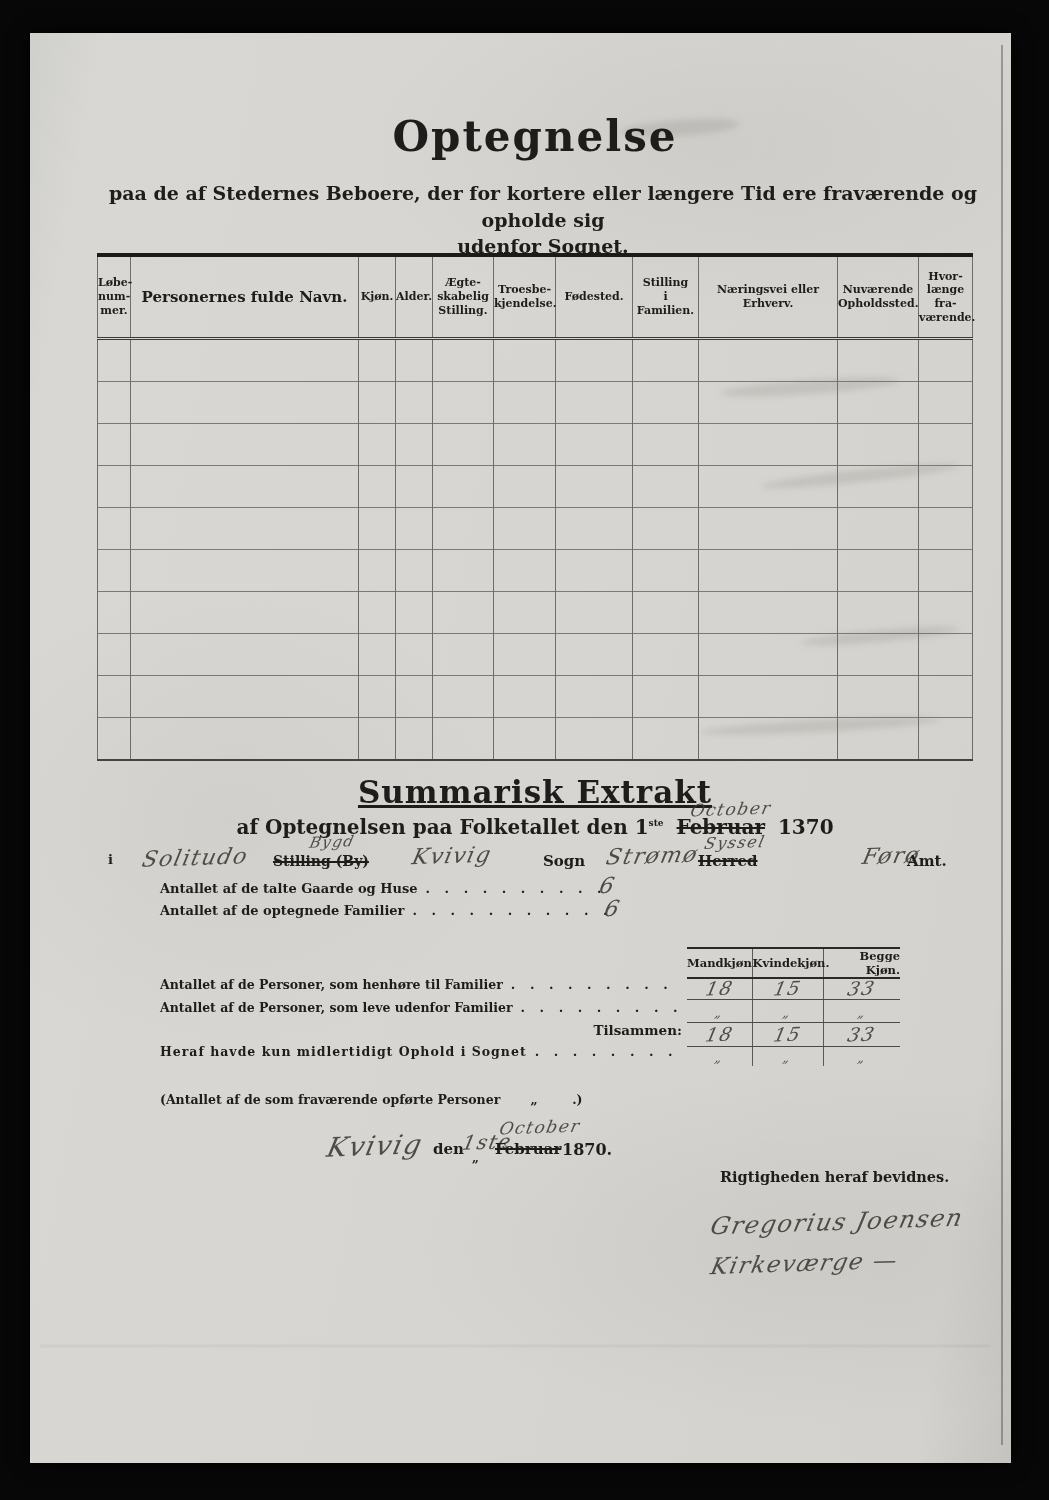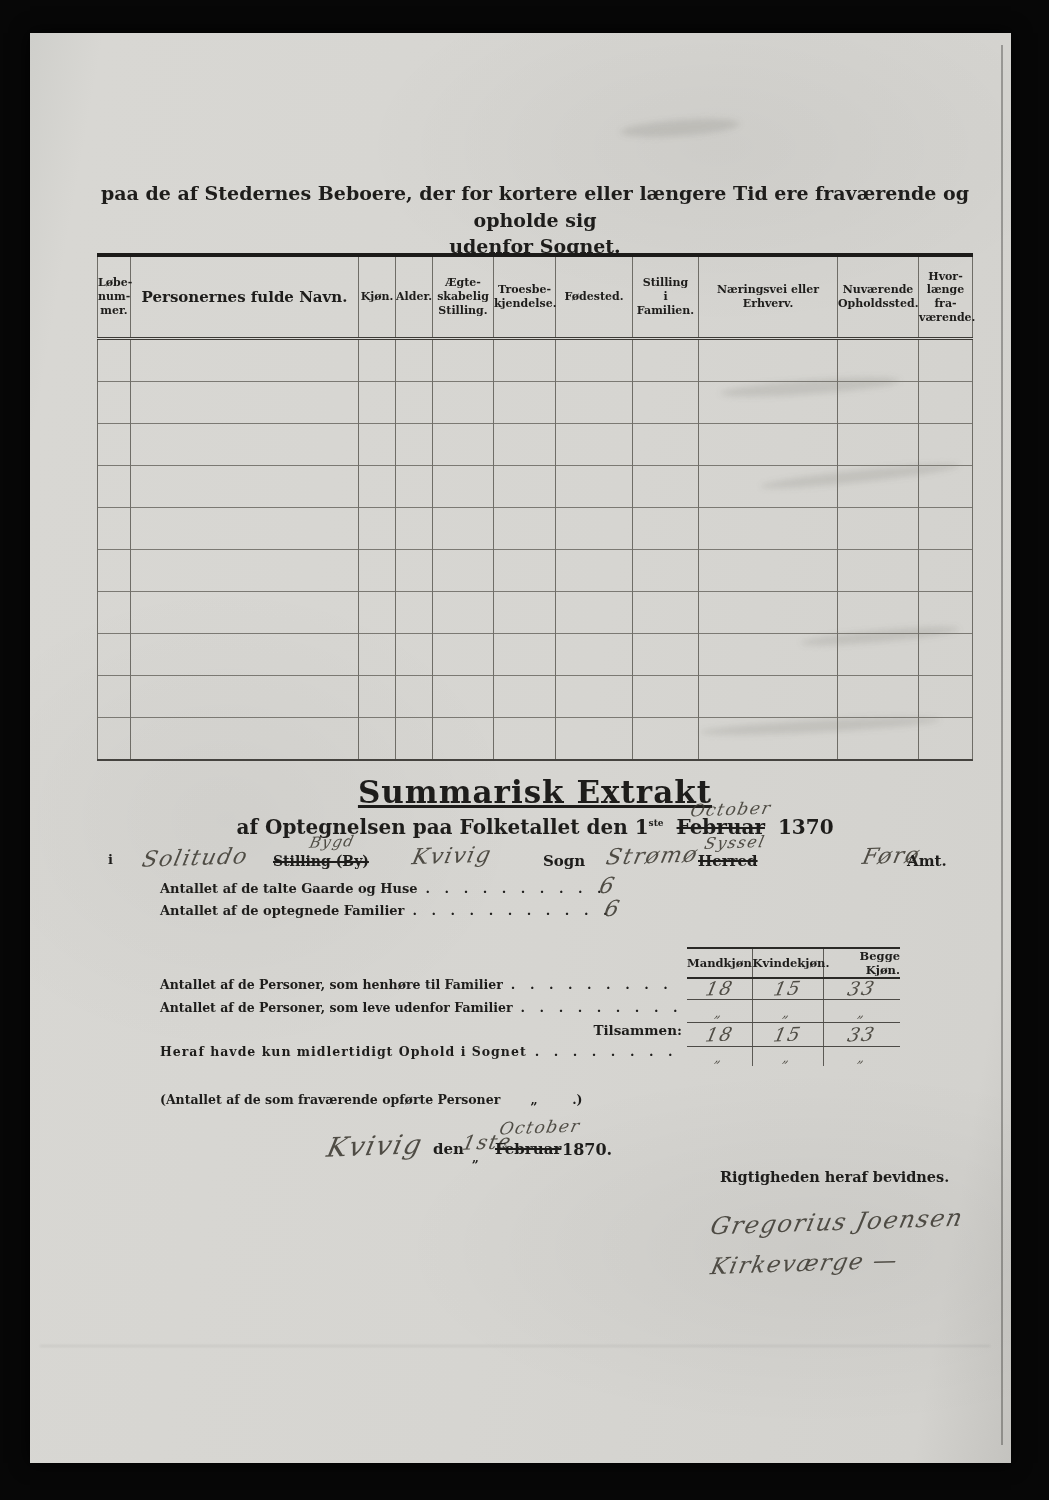--- a/index.html
+++ b/index.html
@@ -12,21 +12,21 @@
            radial-gradient(ellipse 700px 300px at 80% 85%, rgba(0,0,0,0.045), transparent 60%),
            linear-gradient(100deg,#cfcfcb 0%, #d8d7d3 6%, #d6d5d1 55%, #d3d2ce 92%, #c4c3bf 100%);
          box-shadow:0 0 18px rgba(0,0,0,.9);}
   .edge-line{position:absolute;left:1001px;top:45px;width:2px;height:1400px;background:rgba(40,40,38,.35);filter:blur(.5px);}
   .crease{position:absolute;left:40px;top:1345px;width:950px;height:2px;background:rgba(0,0,0,.06);filter:blur(1px);}
   .smudge{position:absolute;background:rgba(60,58,52,.12);filter:blur(3px);border-radius:50%;}
   .abs{position:absolute;}
   .center{text-align:center;}
   .blk{font-weight:bold;}
   .title{font-size:42px;font-weight:bold;letter-spacing:2px;}
-  .subtitle{font-size:19px;font-weight:bold;line-height:1.4;white-space:pre-line;}
+  .subtitle{font-size:19px;font-weight:bold;line-height:1.4;white-space:pre-line;margin-left:8px;}
   .hand{font-style:italic;color:#3d3a32;transform:skewX(-14deg) rotate(-2deg);display:inline-block;
         letter-spacing:1.5px;opacity:.88;}
   .strike{text-decoration:line-through;text-decoration-thickness:2px;}
   
   table.main{border-collapse:collapse;table-layout:fixed;width:875px;
              border-top:4px solid #1c1b19;border-bottom:2px solid #45433f;
              border-left:1px solid #6f6d67;border-right:1px solid #6f6d67;}
   table.main td{border-left:1px solid #6f6d67;border-right:1px solid #6f6d67;padding:0;}
   table.main thead td{border-bottom:3px double #3c3a36;vertical-align:middle;text-align:center;
              font-weight:bold;font-size:11px;line-height:1.25;white-space:pre-line;height:80px;}
@@ -54,20 +54,21 @@
   <div class="paper"></div>
   <div class="edge-line"></div>
   <div class="crease"></div>
 
   <div class="smudge" style="left:720px;top:380px;width:180px;height:14px;transform:rotate(-4deg);"></div>
   <div class="smudge" style="left:760px;top:470px;width:200px;height:12px;transform:rotate(-6deg);"></div>
   <div class="smudge" style="left:800px;top:630px;width:160px;height:12px;transform:rotate(-5deg);"></div>
   <div class="smudge" style="left:700px;top:720px;width:240px;height:12px;transform:rotate(-3deg);"></div>
   <div class="smudge" style="left:620px;top:120px;width:120px;height:16px;transform:rotate(-4deg);"></div>
 
+  <div class="abs center title" style="left:95px;top:112px;width:880px;">Optegnelse</div>
   <div class="abs center subtitle" style="left:95px;top:180px;width:880px;">paa de af Stedernes Beboere, der for kortere eller længere Tid ere fraværende og opholde sig
 udenfor Sognet.</div>
 
   <div class="abs" style="left:97px;top:253px;">
     <table class="main">
       <colgroup>
         <col style="width:33px">
           <col style="width:228px">
           <col style="width:37px">
           <col style="width:37px">

